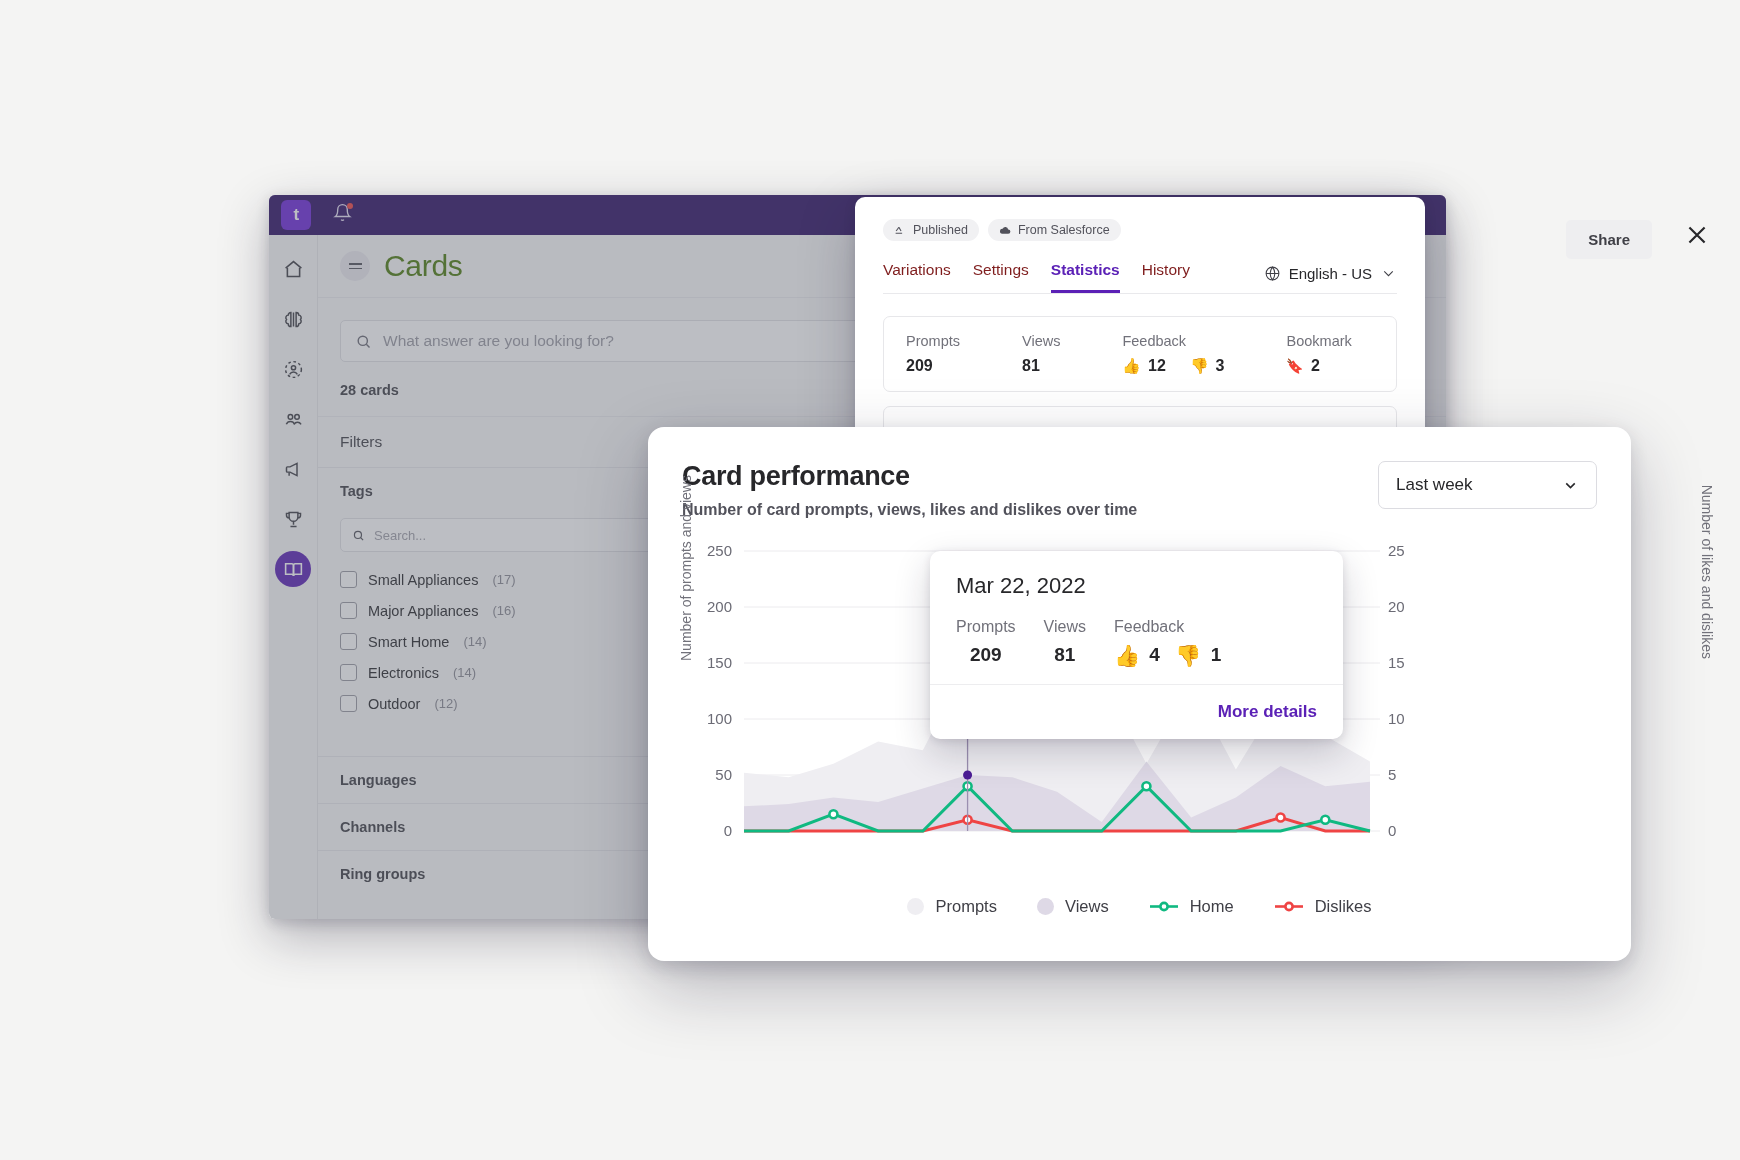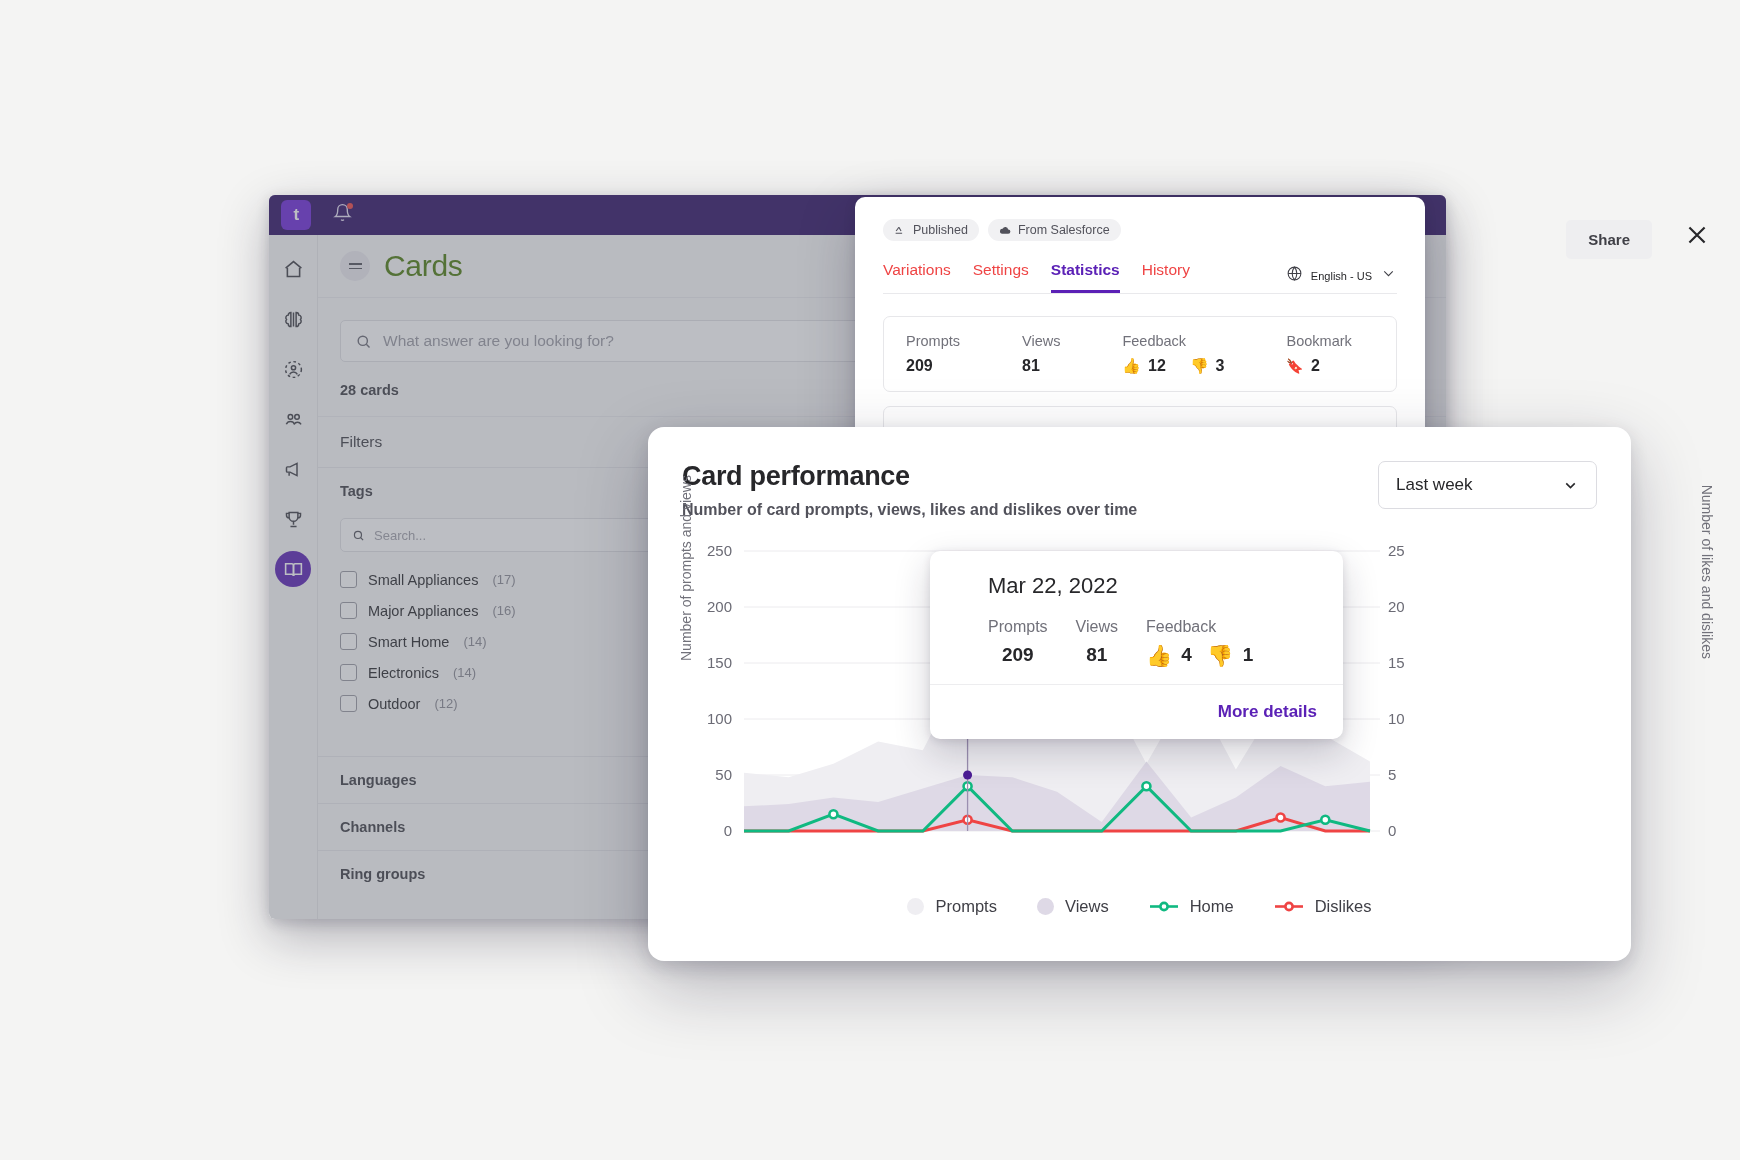--- a/index.html
+++ b/index.html
@@ -135,25 +135,25 @@
     position: absolute; right: 30px; top: 222px;
     width: 26px; height: 26px; color: #27272a;
   }
   .close-x svg { width: 26px; height: 26px; stroke: #27272a; stroke-width: 2; }
 
   .tabs-row {
     display: flex; align-items: flex-end; justify-content: space-between;
     margin-top: 20px; border-bottom: 1px solid #e9e9ec;
   }
   .tabs { display: flex; gap: 22px; }
-  .tab { font-size: 15.5px; color: #ef4444; padding-bottom: 11px; border-bottom: 3px solid transparent; }
+  .tab { font-size: 15.5px; color: #7f1d1d; padding-bottom: 11px; border-bottom: 3px solid transparent; }
   .tab.active { color: #5b21b6; font-weight: 700; border-bottom-color: #5b21b6; }
   .lang-sel {
     display: flex; align-items: flex-end; gap: 8px;
-    font-size: 11px; color: #27272a; padding-bottom: 11px;
+    font-size: 15px; color: #27272a; padding-bottom: 11px;
   }
   .lang-sel svg { width: 17px; height: 17px; stroke: #3f3f46; fill: none; stroke-width: 1.5; }
 
   .stat-card {
     margin-top: 22px; border: 1px solid #e7e7ea; border-radius: 7px;
     padding: 16px 22px; display: flex; gap: 62px;
   }
   .stat-label { font-size: 14.5px; color: #71717a; margin-bottom: 8px; }
   .stat-value { font-size: 16px; font-weight: 700; color: #27272a; display: flex; align-items: center; gap: 7px; }
   .stat-value .sep { display: inline-block; width: 10px; }
@@ -209,21 +209,21 @@
   
   .tooltip {
     position: absolute;
     left: 930px; top: 551px;
     width: 413px;
     background: #fff; border-radius: 10px;
     z-index: 95;
     box-shadow: 0 14px 36px rgba(30,25,50,.20), 0 2px 8px rgba(30,25,50,.12);
     overflow: hidden;
   }
-  .tt-body { padding: 22px 21px 18px 26px; margin-left: 32px; }
+  .tt-body { padding: 22px 21px 18px 26px; }
   .tt-date { font-size: 22px; color: #27272a; }
   .tt-grid { display: flex; gap: 28px; margin-top: 19px; }
   .tt-col-label { font-size: 16px; color: #71717a; }
   .tt-col-val { font-size: 19px; font-weight: 700; color: #27272a; margin-top: 8px; text-align: center; }
   .tt-fb-vals { display: flex; align-items: center; gap: 16px; margin-top: 8px; }
   .tt-fb { display: flex; align-items: center; gap: 9px; font-size: 19px; font-weight: 700; color: #27272a; }
   .tt-foot { border-top: 1px solid #ededef; padding: 17px 26px; text-align: right; }
   .tt-link { font-size: 17px; font-weight: 700; color: #5b21b6; }
   .thumb-up { color: #10b981; font-size: 21px; line-height: 1; }
   .thumb-down { color: #ef4444; font-size: 21px; line-height: 1; }

